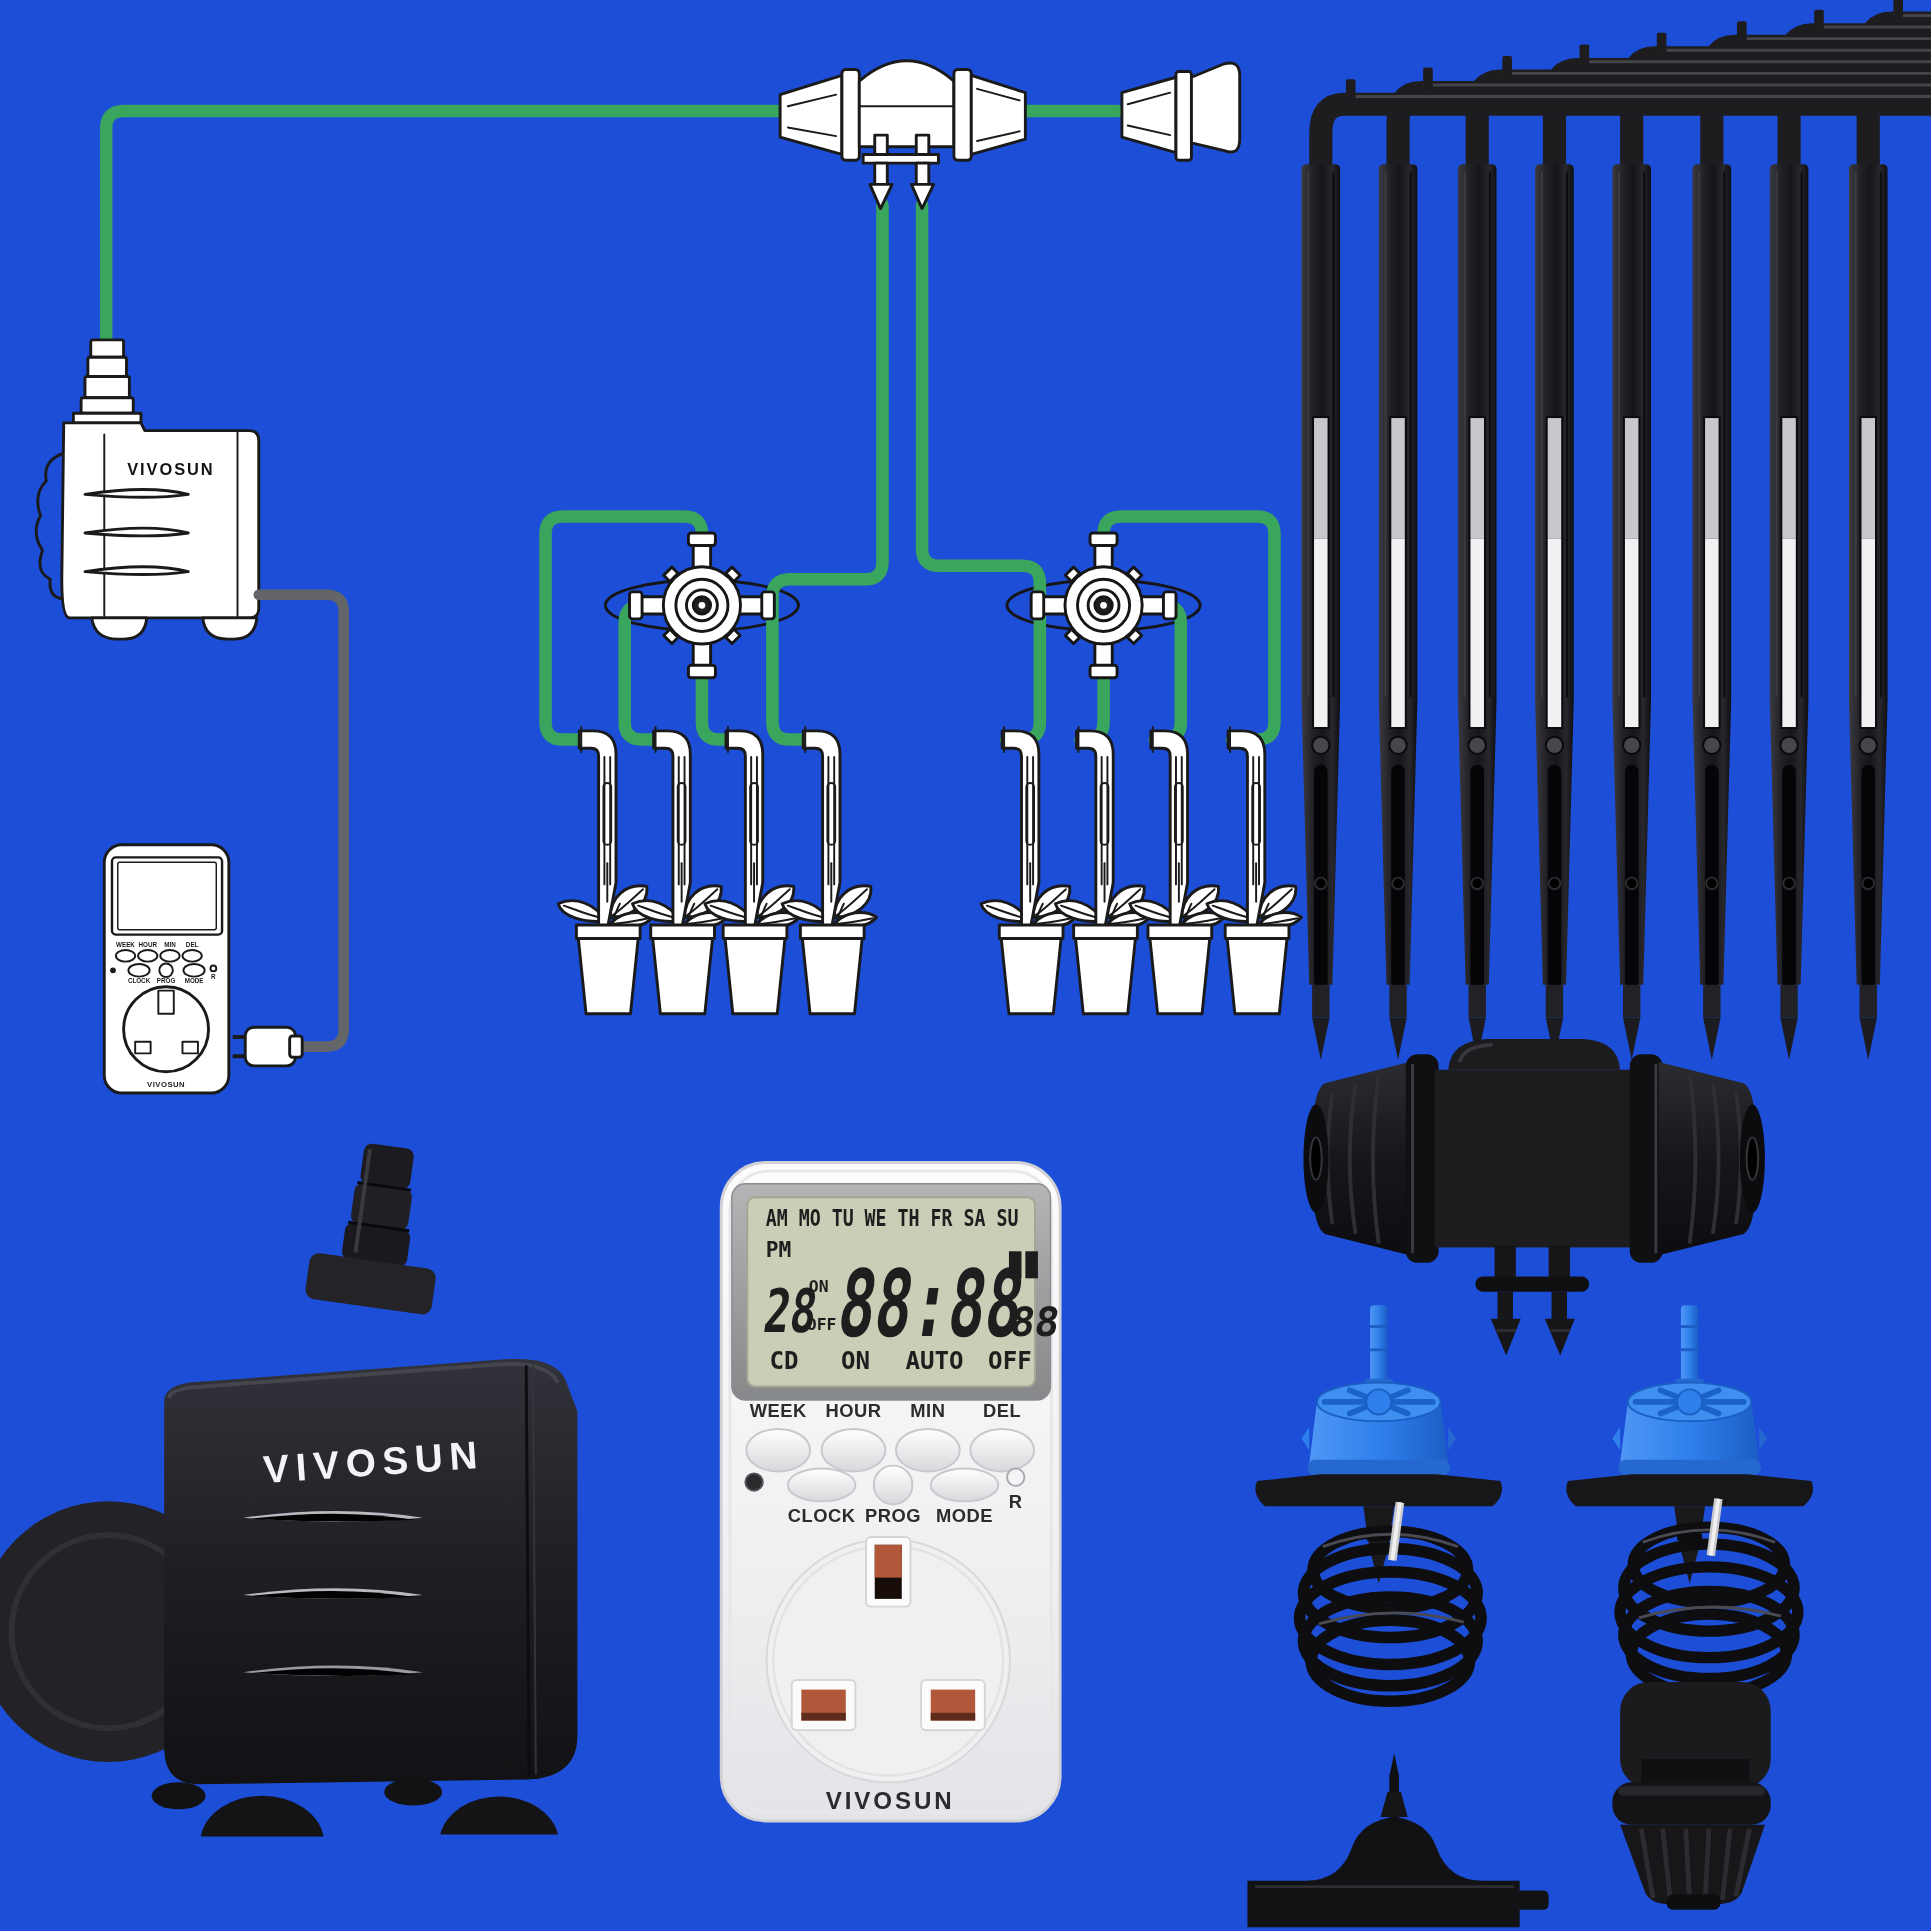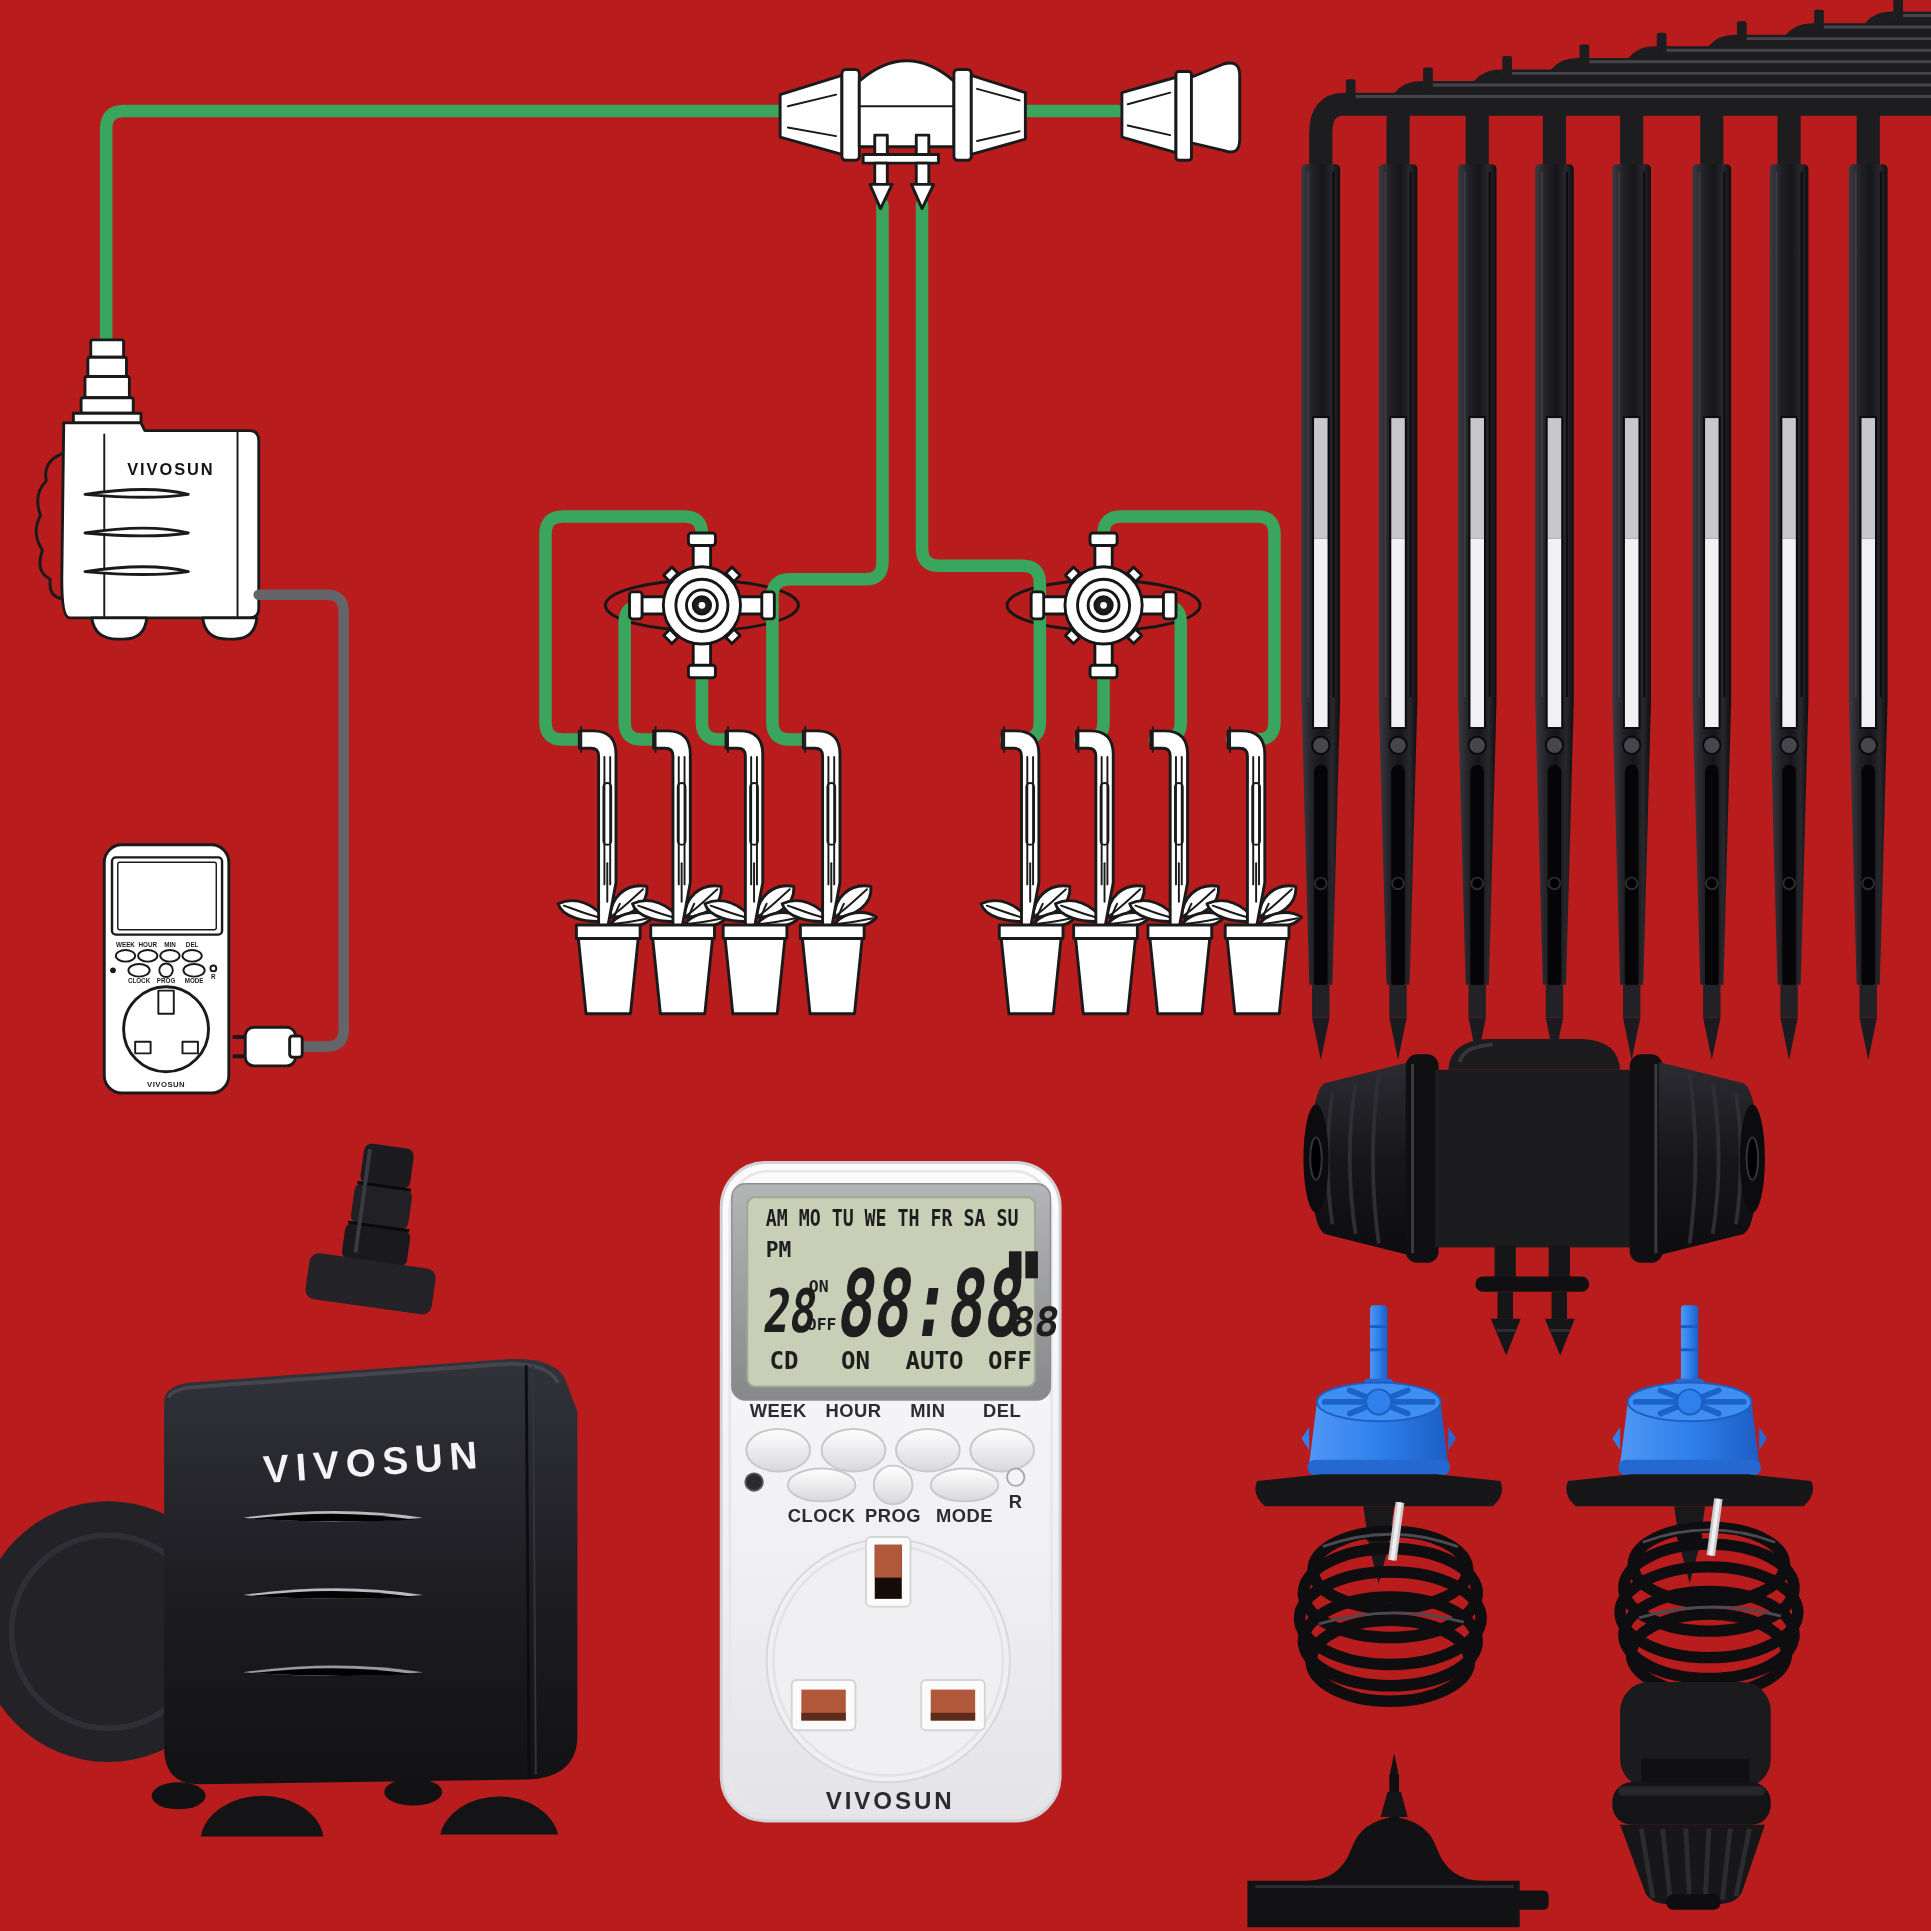--- a/index.html
+++ b/index.html
@@ -1,16 +1,16 @@
 <!DOCTYPE html>
 <html><head>
 <meta charset="utf-8">
 <style>
   html,body{margin:0;padding:0;background:#fff;}
-  #stage{width:1931px;height:1931px;position:relative;background:#b91c1c;overflow:hidden;}
+  #stage{width:1931px;height:1931px;position:relative;background:#1d4ed8;overflow:hidden;}
   svg{display:block;}
   .ln{stroke:#1a1a1a;stroke-width:3;fill:#fff;stroke-linejoin:round;stroke-linecap:round;}
   .lnn{stroke:#1a1a1a;stroke-width:3;fill:none;stroke-linejoin:round;stroke-linecap:round;}
   .ln2{stroke:#1a1a1a;stroke-width:2;fill:none;stroke-linejoin:round;stroke-linecap:round;}
   .tube{stroke:#3aa55c;stroke-width:13;fill:none;stroke-linecap:round;stroke-linejoin:round;}
   .cable{stroke:#636568;stroke-width:11;fill:none;stroke-linecap:round;}
   .t6{font:700 6.5px "Liberation Sans",sans-serif;fill:#1a1a1a;text-anchor:middle;}
   .t7{font:700 8px "Liberation Sans",sans-serif;fill:#1a1a1a;text-anchor:middle;letter-spacing:.5px;}
   .dbrand{font:700 17px "Liberation Sans",sans-serif;fill:#141414;text-anchor:middle;letter-spacing:2px;}
   .lcdTxt{font-family:"DejaVu Sans Mono",monospace;font-weight:700;fill:#1e1e1e;}

